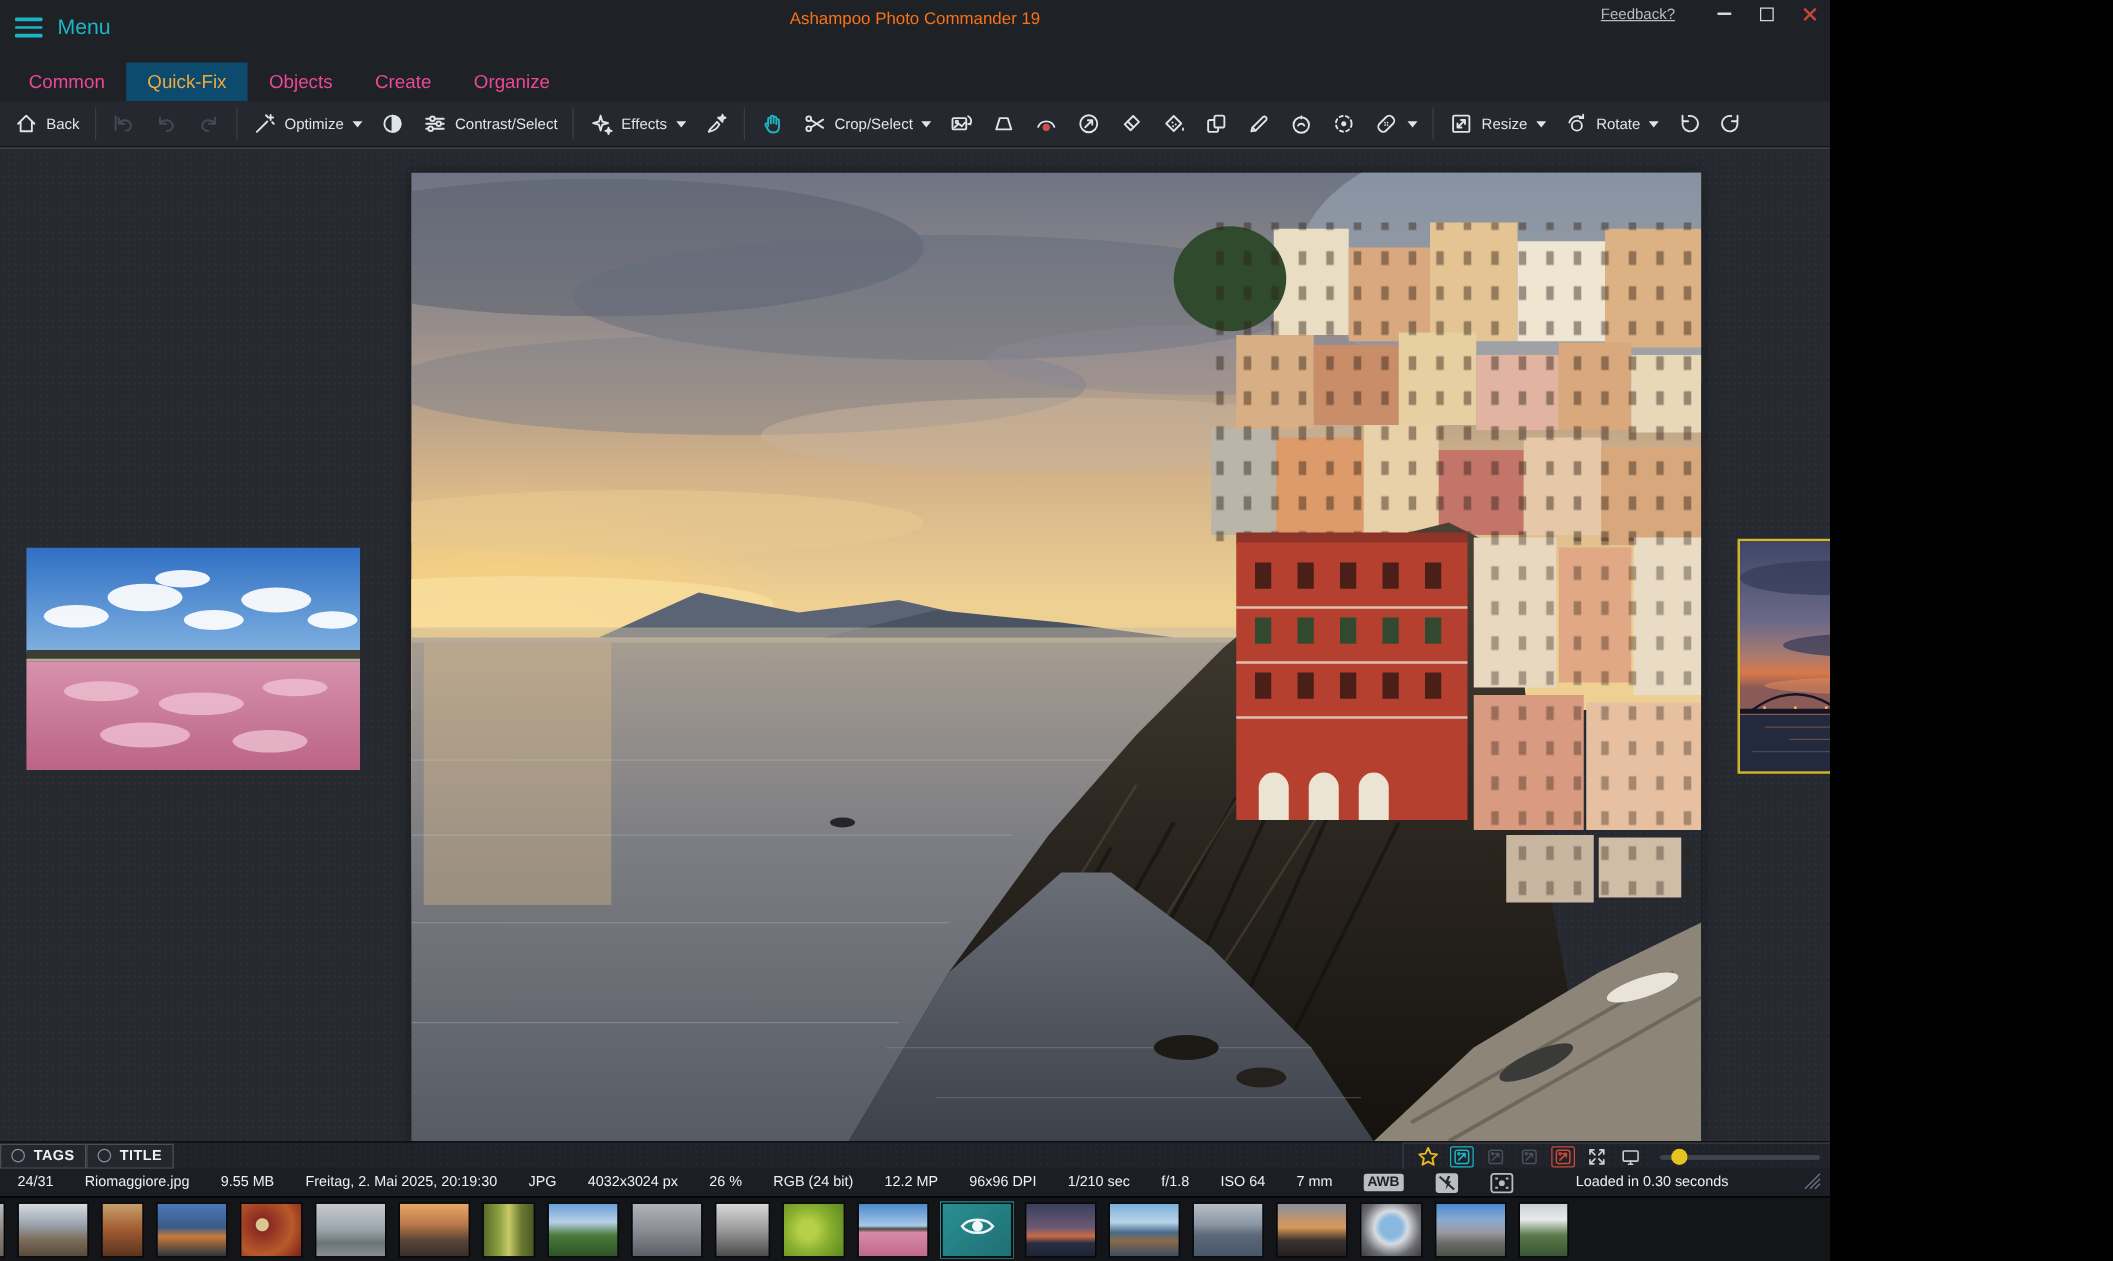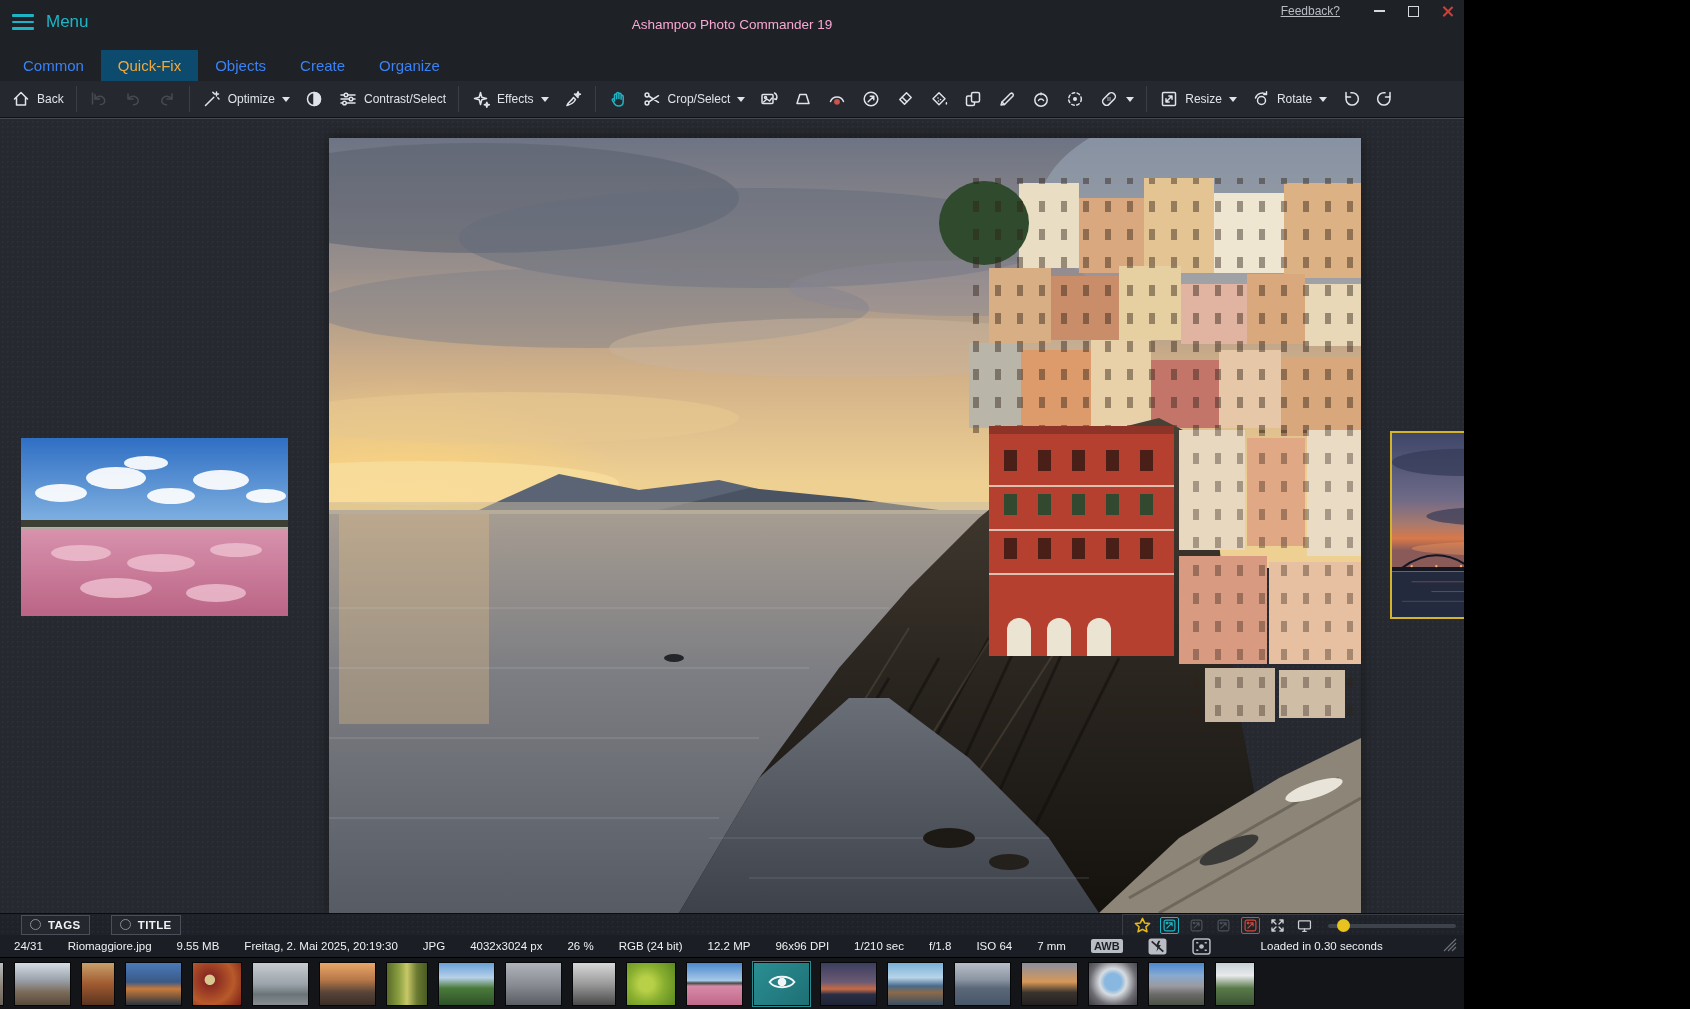--- a/index.html
+++ b/index.html
@@ -12,35 +12,35 @@
 body{background:#000;font-family:"Liberation Sans","DejaVu Sans",sans-serif;}
 #app{position:relative;width:1464px;height:1009px;background:var(--bg-title);overflow:hidden;color:var(--txt);}
 
 
 .titlebar{position:absolute;left:0;top:0;width:100%;height:50px;background:var(--bg-title);}
 .menu-group{position:absolute;left:12px;top:12px;display:flex;align-items:center;gap:12px;cursor:default;}
 .hamburger{display:flex;flex-direction:column;gap:4px;}
 .hamburger span{display:block;width:22px;height:2.5px;background:var(--teal);border-radius:1px;}
 .menu-label{color:var(--teal);font-size:17px;}
 .title-center{position:absolute;left:0;right:0;top:0;text-align:center;}
-.app-title{font-size:13.5px;color:#f9a8d4;margin-top:17px;}
+.app-title{font-size:13.5px;color:#f97316;margin-top:7px;}
 .file-path{font-size:11.5px;color:var(--dim);margin-top:6px;}
 .title-right{position:absolute;right:10px;top:4px;display:flex;align-items:center;gap:18px;text-align:center;}
 .feedback{font-size:12px;color:#b8bcc3;text-decoration:underline;cursor:pointer;}
 .winbtns{display:flex;align-items:center;gap:20px;margin-left:14px;}
 .winbtn{width:14px;height:14px;display:flex;align-items:center;justify-content:center;cursor:pointer;}
 .min-glyph{width:11px;height:2px;background:#d5d8dc;}
 .max-glyph{width:11px;height:11px;border:1.5px solid #d5d8dc;}
 .close-glyph{position:relative;width:13px;height:13px;}
 .close-glyph::before,.close-glyph::after{content:"";position:absolute;left:6px;top:0;width:1.8px;height:13px;background:var(--red-close);}
 .close-glyph::before{transform:rotate(45deg);} .close-glyph::after{transform:rotate(-45deg);}
 
 
 .tabbar{position:absolute;left:0;top:50px;width:100%;height:31px;display:flex;align-items:stretch;padding-left:6px;background:var(--bg-title);}
-.tab{display:flex;align-items:center;padding:0 17px;font-size:15px;color:#3b82f6;cursor:pointer;}
+.tab{display:flex;align-items:center;padding:0 17px;font-size:15px;color:#ec4899;cursor:pointer;}
 .tab.active{background:#0c4a6e;color:var(--orange);}
 
 
 .toolbar{position:absolute;left:0;top:81px;width:100%;height:37px;background:var(--bg-toolbar);display:flex;align-items:center;padding:0 4px;border-bottom:1px solid #101115;}
 .tbtn{display:flex;align-items:center;gap:6px;height:29px;padding:0 7px;border-radius:3px;color:var(--icon);font-size:12px;white-space:nowrap;cursor:pointer;}
 .tbtn svg{display:block;}
 .tbtn.disabled{color:var(--icon-dis);cursor:default;}
 .tbtn.active-tool{color:var(--teal);}
 .tsep{width:1px;height:26px;background:var(--sep);margin:0 5px;flex:none;}
 .caret{width:0;height:0;border-left:4px solid transparent;border-right:4px solid transparent;border-top:5px solid currentColor;margin-left:1px;}
@@ -54,21 +54,21 @@
 .prev-thumb{position:absolute;left:21px;top:319px;width:267px;height:178px;cursor:pointer;}
 .prev-thumb svg{display:block;width:100%;height:100%;}
 .next-preview{position:absolute;left:1390px;top:312px;width:273px;height:188px;border:2px solid #d4b42a;cursor:pointer;}
 .next-preview svg{display:block;width:100%;height:100%;}
 .next-dim{position:absolute;right:-2px;top:-2px;bottom:-2px;width:81px;background:rgba(14,16,20,.55);}
 .next-arrow{position:absolute;left:225px;top:77px;width:38px;height:38px;border:3px solid var(--teal);border-radius:50%;display:flex;align-items:center;justify-content:center;background:rgba(10,12,16,.35);cursor:pointer;}
 
 
 .viewbar{position:absolute;left:0;top:913px;width:100%;height:22px;background:var(--bg-viewbar);border-top:1px solid #0b0c0e;
   background-image:radial-gradient(#262930 1px,transparent 1px);background-size:5px 5px;display:flex;align-items:center;}
-.vtoggle{display:flex;align-items:center;gap:7px;height:20px;margin-left:21px;padding:0 8px;border:1px solid #4b4f57;background:#24272d;cursor:pointer;}
+.vtoggle{display:flex;align-items:center;gap:7px;height:20px;margin-left:0;padding:0 8px;border:1px solid #4b4f57;background:#24272d;cursor:pointer;}
 .vtoggle .radio{width:11px;height:11px;border:1.5px solid #878c95;border-radius:50%;}
 .vtoggle .vlabel{font-size:11.5px;font-weight:bold;color:#f0f2f5;letter-spacing:.4px;}
 .view-right{position:absolute;right:0;top:0;height:22px;display:flex;align-items:center;gap:8px;padding:0 8px 0 10px;border-left:1px solid #3a3d44;border-top:1px solid #3a3d44;}
 .vbtn{display:flex;align-items:center;justify-content:center;width:19px;height:17px;cursor:pointer;color:#c9cdd4;}
 .vbtn.star{color:#e6b91e;}
 .vbtn.teal{color:var(--teal);border:1px solid var(--teal);border-radius:2px;}
 .vbtn.dis{color:#4c5058;}
 .vbtn.red{color:#cc4a3a;border:1px solid #cc4a3a;border-radius:2px;}
 .zoom-slider{position:relative;width:128px;height:4px;background:#3e424a;border-radius:2px;margin-left:6px;cursor:pointer;}
 .zoom-knob{position:absolute;left:9px;top:-5px;width:13px;height:13px;border-radius:50%;background:var(--yellow);}

